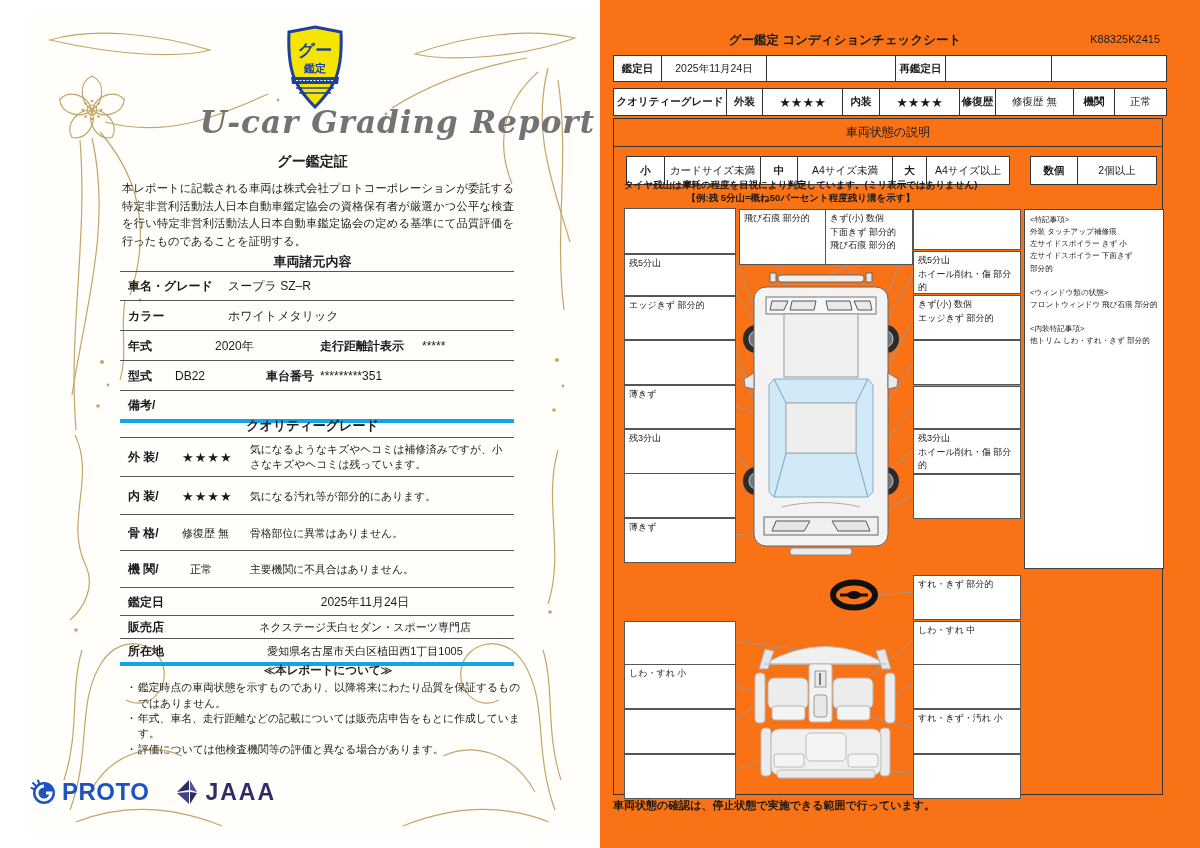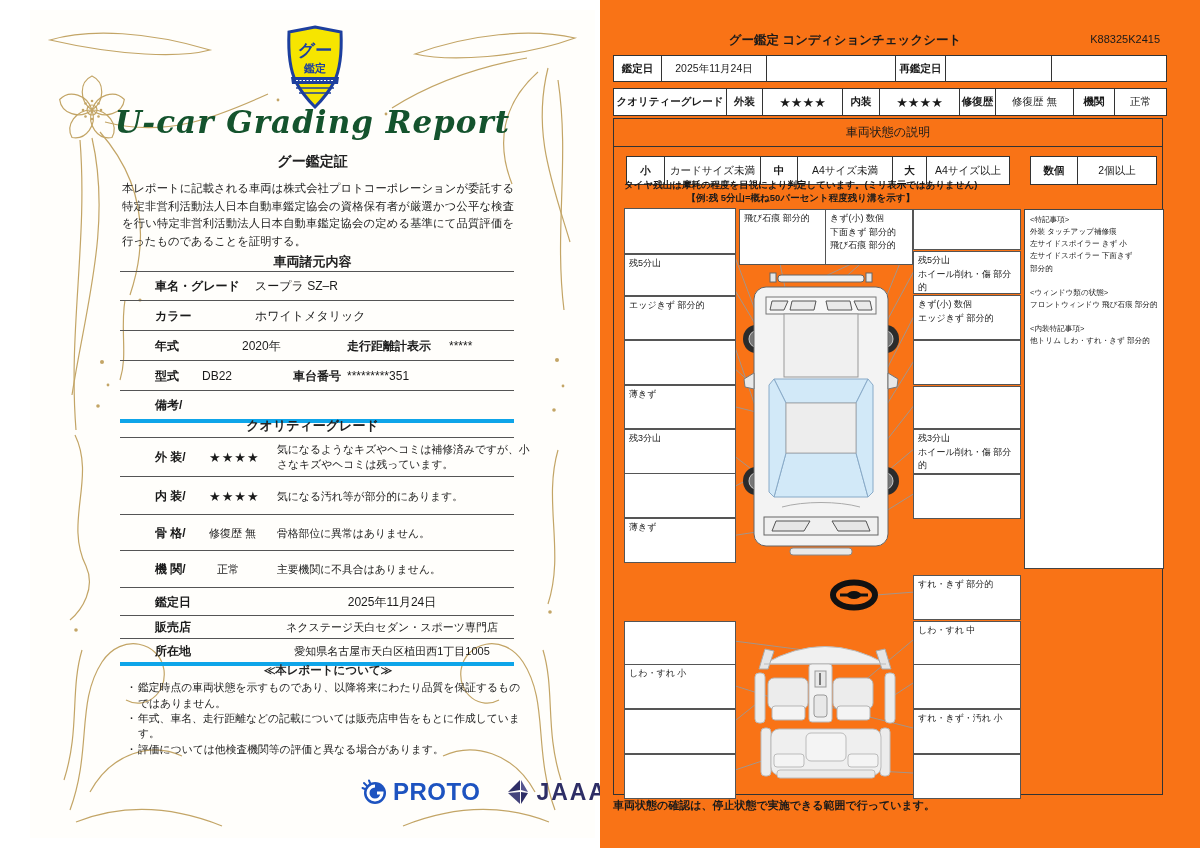--- a/index.html
+++ b/index.html
@@ -2,38 +2,38 @@
 <html><head>
 <meta charset="utf-8">
 <style>
   html,body{margin:0;padding:0;background:#fff;}
   .canvas{position:relative;width:1200px;height:848px;background:#fff;overflow:hidden;
           font-family:"Liberation Sans","DejaVu Sans",sans-serif;color:#1a1a1a;}
   .abs{position:absolute;}
   
   .page-left{left:30px;top:10px;width:565px;height:828px;background:#fffefb;}
   .lp-serif{font-family:"Liberation Serif","DejaVu Serif",serif;}
-  .lp-title{left:0;top:94px;width:565px;text-align:center;font-family:"DejaVu Serif","Liberation Serif",serif;
-            font-style:italic;font-weight:bold;font-size:31px;color:#14532d;letter-spacing:1px;}
+  .lp-title{left:0;top:94px;width:565px;text-align:right;font-family:"DejaVu Serif","Liberation Serif",serif;
+            font-style:italic;font-weight:bold;font-size:31px;color:#737373;letter-spacing:1px;}
   .lp-cert{left:0;top:143px;width:565px;text-align:center;font-size:14px;font-weight:bold;color:#222;}
   .lp-intro{left:92px;top:170px;width:392px;font-size:11.3px;line-height:1.55;text-align:justify;color:#222;}
   .lp-h{width:565px;left:0;text-align:center;font-size:13px;font-weight:bold;color:#222;}
   .spec{left:90px;width:394px;}
   .row{position:relative;border-top:1px solid #555;}
   .row:last-child{border-bottom:4px solid #0ea5e9;}
-  .row span{position:absolute;top:50%;transform:translateY(-50%);white-space:nowrap;margin-left:27px;}
+  .row span{position:absolute;top:50%;transform:translateY(-50%);white-space:nowrap;}
   .lbl{font-weight:bold;font-size:12px;}
   .val{font-size:12px;}
   .grow .desc{font-size:10.8px;line-height:1.35;white-space:normal;}
   .stars{font-size:13px;letter-spacing:1px;}
   .about{left:96px;top:652px;width:404px;font-size:10.8px;line-height:1.42;color:#222;}
   .about .ttl{font-size:11.5px;font-weight:bold;margin-bottom:2px;text-align:center;}
   .about .b{position:relative;padding-left:12px;}
   .about .b::before{content:"・";position:absolute;left:0;}
-  .logos{left:12px;top:768px;width:565px;display:flex;justify-content:flex-end;align-items:center;gap:26px;}
+  .logos{left:0;top:768px;width:565px;display:flex;justify-content:flex-start;align-items:center;gap:26px;}
   .proto-txt{font-size:24px;font-weight:900;color:#1d53c0;letter-spacing:0.5px;}
   .jaaa-txt{font-size:23px;font-weight:900;color:#2e2e66;letter-spacing:2px;}
   
   .page-right{left:600px;top:0;width:600px;height:848px;background:#f97316;}
   .rp-title{left:60px;top:32px;width:370px;text-align:center;font-size:12.5px;font-weight:bold;}
   .rp-code{left:430px;top:33px;width:130px;text-align:right;font-size:11px;}
   .tbl{display:flex;border:1px solid #333;background:#fff;}
   .tbl .c{border-left:1px solid #333;display:flex;align-items:center;justify-content:center;
           font-size:10.5px;white-space:nowrap;overflow:hidden;}
   .tbl .c:first-child{border-left:none;}

